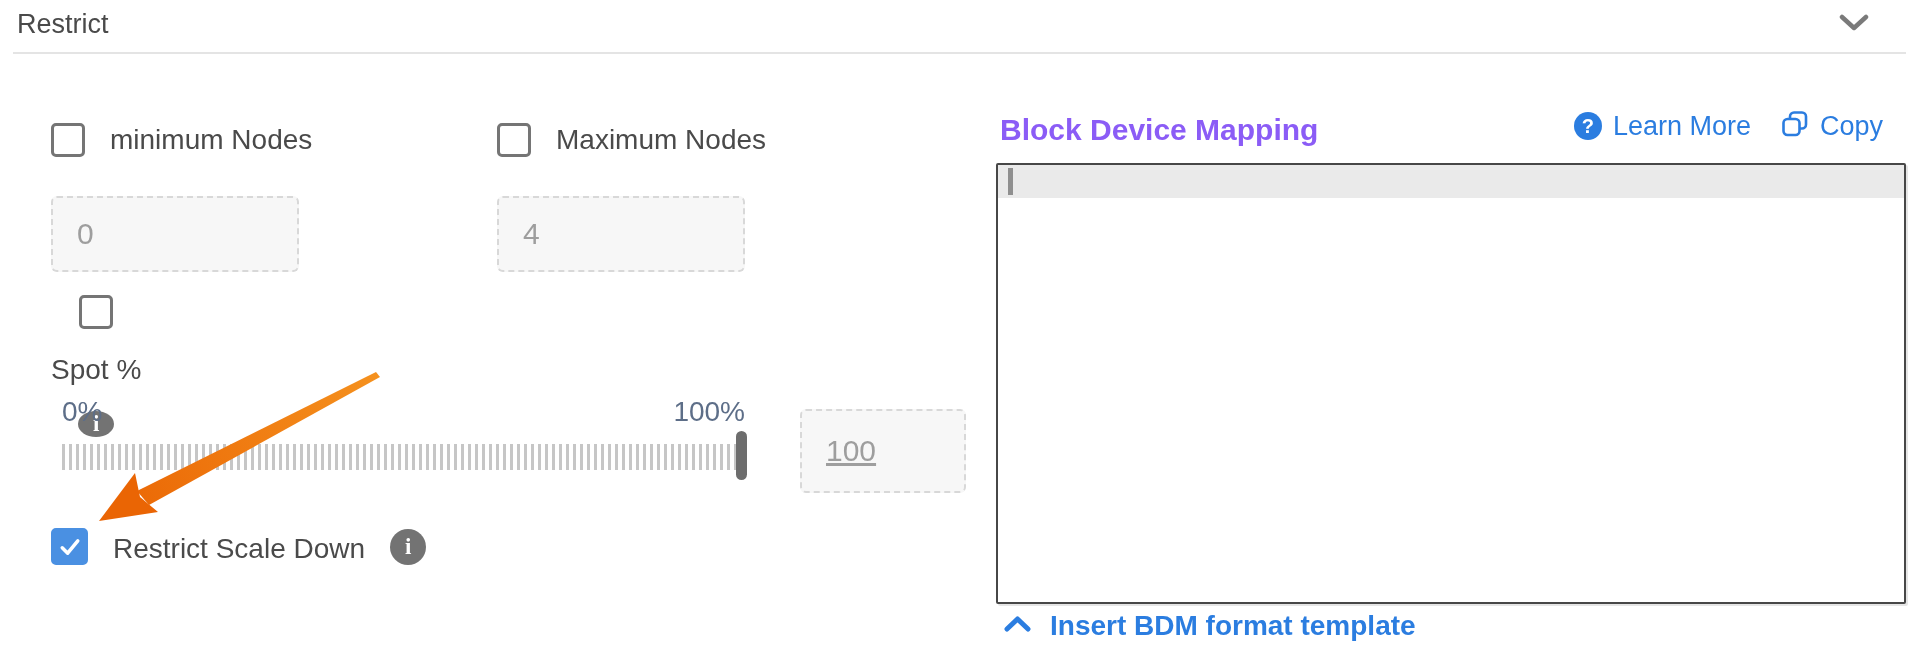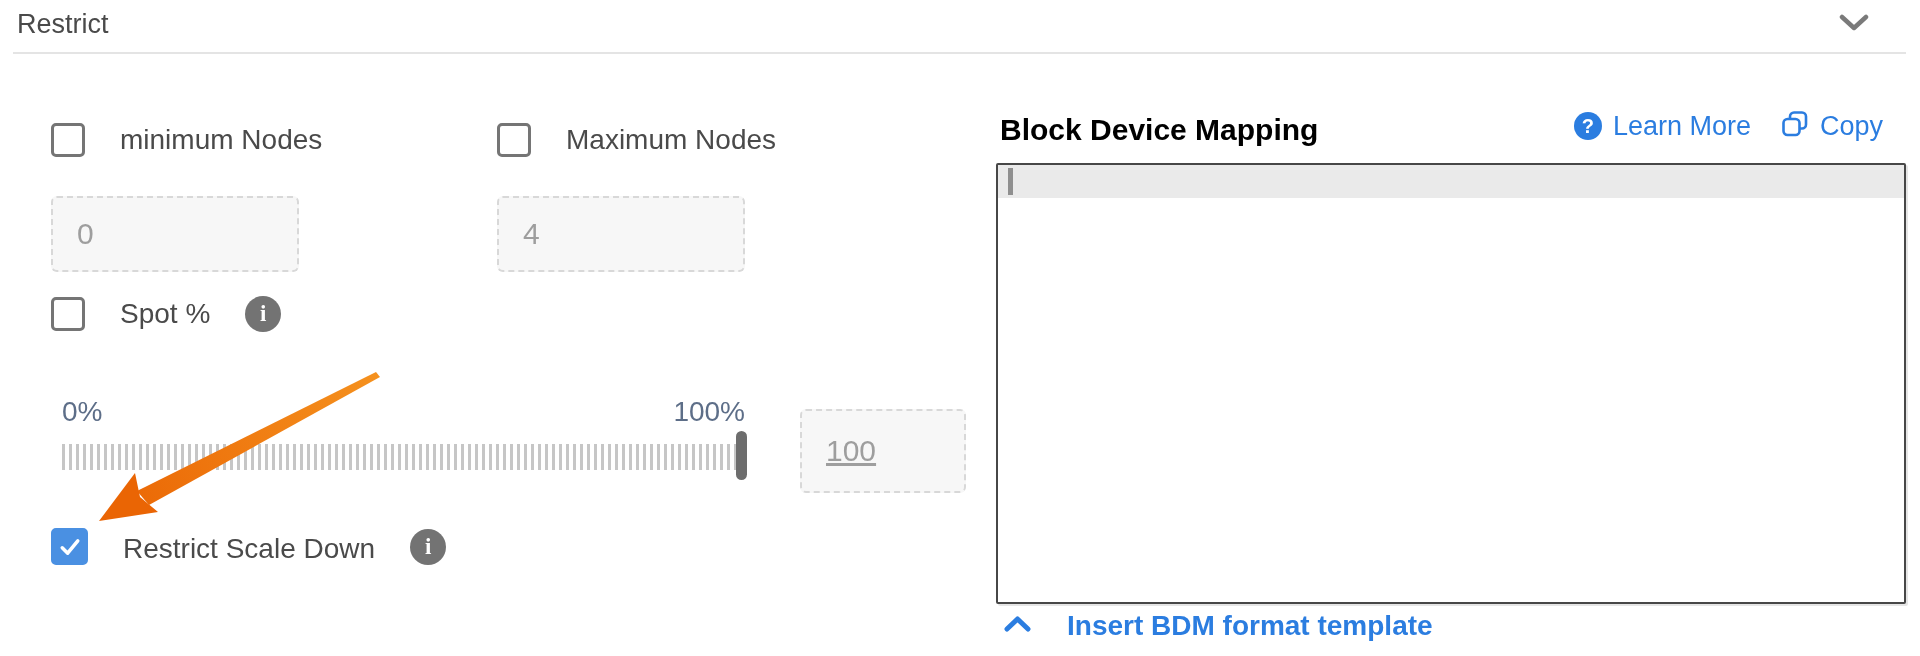--- a/index.html
+++ b/index.html
@@ -6,71 +6,71 @@
   html,body { width:1920px; height:656px; background:#ffffff; overflow:hidden;
     font-family:"Liberation Sans","DejaVu Sans",sans-serif; }
   #page { position:relative; width:1920px; height:656px; background:#fff; }
 
   
   .adv-title { position:absolute; left:17px; top:9px; font-size:27px; font-weight:500; color:#4a4a4a; }
   .header-chevron { position:absolute; left:1839px; top:14px; width:30px; height:18px; cursor:pointer; }
   .divider { position:absolute; left:13px; top:52px; width:1893px; height:2px; background:#e4e4e4; }
 
   
-  .cb-row { position:absolute; display:flex; align-items:center; gap:35px; height:38px; }
+  .cb-row { position:absolute; display:flex; align-items:center; gap:25px; height:38px; }
   .checkbox { width:34px; height:34px; background:#fff; border:3px solid #757575; border-radius:5px;
     flex:0 0 auto; cursor:pointer; display:flex; align-items:center; justify-content:center; }
   .checkbox.checked { width:37px; height:37px; background:var(--checked-blue,#4a90e2);
     border-color:var(--checked-blue,#4a90e2); }
   .checkbox svg { display:none; }
   .checkbox.checked svg { display:block; }
   .cb-label { font-size:28px; color:#4a4a4a; font-weight:500; white-space:nowrap; }
   .info-icon { width:36px; height:36px; border-radius:50%; background:#737373; color:#fff;
     display:flex; align-items:center; justify-content:center;
     font-family:"Liberation Serif","DejaVu Serif",serif; font-weight:700; font-size:23px; cursor:pointer; }
   .dashed-input { position:absolute; background:#f7f7f7; border:2px dashed #d8d8d8; border-radius:6px;
     font-size:30px; color:#9e9e9e; padding-left:24px; outline:none;
     font-family:"Liberation Sans","DejaVu Sans",sans-serif; }
 
   
   .row-min { left:51px; top:121px; }
   .row-max { left:497px; top:121px;align-items:center; }
   .input-min { left:51px; top:196px; width:248px; height:76px; }
   .input-max { left:497px; top:196px; width:248px; height:76px; }
-  .row-spot { left:51px; top:295px; }
+  .row-spot { left:51px; top:295px;flex-direction:column; }
 
   .slider-labels { position:absolute; left:62px; top:396px; width:683px; display:flex;
     justify-content:space-between; font-size:28px; color:var(--slate,#5d6e88); }
   .slider-track { position:absolute; left:62px; top:444px; width:674px; height:26px; cursor:pointer;
     background:repeating-linear-gradient(90deg,#c6c6c6 0px,#c6c6c6 3px,transparent 3px,transparent 7px); }
   .slider-handle { position:absolute; left:736px; top:431px; width:11px; height:49px;
     background:#6d6d6d; border-radius:6px; cursor:grab; }
   .input-slider { left:800px; top:409px; width:166px; height:84px;text-decoration:underline; }
 
   .row-restrict { left:51px; top:527px;align-items:flex-end; }
 
   .annotation-arrow { position:absolute; left:0; top:0; width:420px; height:560px; pointer-events:none; }
 
   
-  .bdm-title { position:absolute; left:1000px; top:113px; font-size:30px; font-weight:700; color:#000000; }
+  .bdm-title { position:absolute; left:1000px; top:113px; font-size:30px; font-weight:700; color:#8b5cf6; }
   .bdm-actions { position:absolute; right:37px; top:110px; display:flex; align-items:center; gap:30px; }
   .bdm-action { display:flex; align-items:center; gap:11px; cursor:pointer; }
   .bdm-action .action-label { font-size:27px; font-weight:400; color:var(--link-blue,#2b7de0); white-space:nowrap; }
   .qmark-circle { width:28px; height:28px; border-radius:50%; background:var(--link-blue,#2b7de0);
     color:#fff; font-size:20px; font-weight:700; display:flex; align-items:center; justify-content:center; }
 
   .bdm-editor { position:absolute; left:996px; top:163px; width:910px; height:441px;
     background:#fff; border:2px solid #474747; border-radius:2px;
     box-shadow:2px 2px 0 rgba(0,0,0,0.10); cursor:text; }
   .bdm-line-highlight { position:absolute; left:0; top:0; width:100%; height:33px; background:#eaeaea; }
   .bdm-cursor { position:absolute; left:10px; top:3px; width:5px; height:27px; background:#8f8f8f; }
   .bdm-content { position:absolute; left:16px; top:4px; font-family:"Liberation Mono","DejaVu Sans Mono",monospace;
     font-size:22px; color:#4a4a4a; white-space:pre; }
 
-  .insert-row { position:absolute; left:1004px; top:610px; display:flex; align-items:center; gap:36px; cursor:pointer; }
+  .insert-row { position:absolute; left:1004px; top:610px; display:flex; align-items:center; gap:19px; cursor:pointer; }
   .insert-label { font-size:28px; font-weight:700; color:var(--link-blue,#2b7de0); white-space:nowrap; }
 </style>
 </head>
 <body>
 
 <div id="page">
 
   <div class="adv-title">Restrict</div>
   <div class="header-chevron">
     <svg width="30" height="18" viewBox="0 0 30 18">

